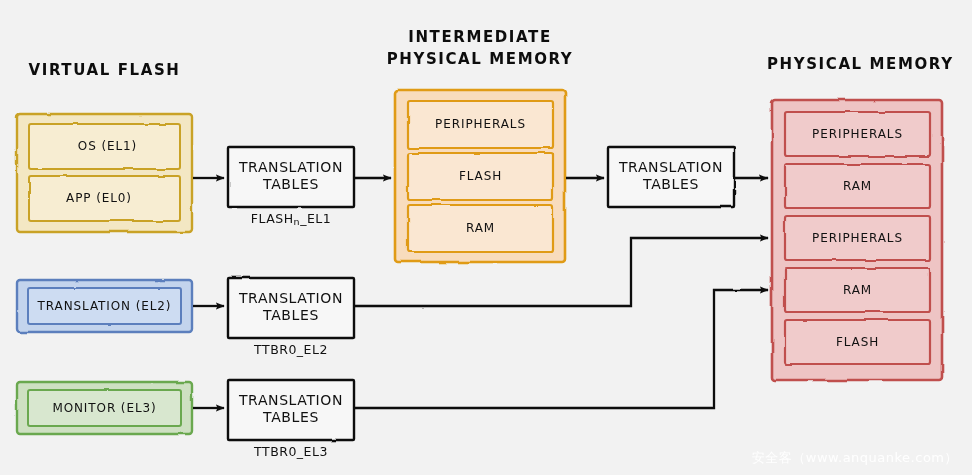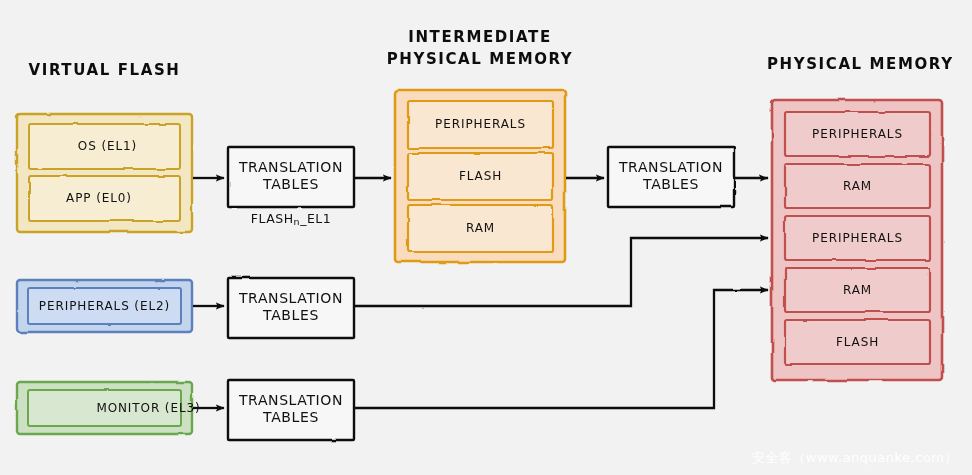--- a/index.html
+++ b/index.html
@@ -156,22 +156,22 @@
   <div class="lbl section-title" style="left:17px; top:60px; width:175px;">VIRTUAL FLASH</div>
 
   <div class="lbl section-title" style="left:380px; top:27px; width:200px;">INTERMEDIATE</div>
   <div class="lbl section-title" style="left:380px; top:49px; width:200px;">PHYSICAL MEMORY</div>
 
   <div class="lbl section-title" style="left:767px; top:54px; width:180px;">PHYSICAL MEMORY</div>
 
   <div class="lbl box-label" style="left:29px; top:139px; width:157px;">OS (EL1)</div>
   <div class="lbl box-label" style="left:29px; top:191px; width:140px;">APP (EL0)</div>
 
-  <div class="lbl box-label" style="left:28px; top:299px; width:153px;">PERIPHERALS (EL2)</div>
-  <div class="lbl box-label" style="left:28px; top:401px; width:153px;padding-left:44px;">MONITOR (EL3)</div>
+  <div class="lbl box-label" style="left:28px; top:299px; width:153px;">TRANSLATION (EL2)</div>
+  <div class="lbl box-label" style="left:28px; top:401px; width:153px;">MONITOR (EL3)</div>
 
   <div class="lbl box-label" style="left:408px; top:117px; width:145px;">PERIPHERALS</div>
   <div class="lbl box-label" style="left:408px; top:169px; width:145px;">FLASH</div>
   <div class="lbl box-label" style="left:408px; top:221px; width:145px;">RAM</div>
 
   <div class="lbl box-label" style="left:785px; top:127px; width:145px;">PERIPHERALS</div>
   <div class="lbl box-label" style="left:785px; top:179px; width:145px;">RAM</div>
   <div class="lbl box-label" style="left:785px; top:231px; width:145px;">PERIPHERALS</div>
   <div class="lbl box-label" style="left:785px; top:283px; width:145px;">RAM</div>
   <div class="lbl box-label" style="left:785px; top:335px; width:145px;">FLASH</div>
@@ -180,19 +180,21 @@
   <div class="lbl tt-label" style="left:228px; top:176px; width:126px;">TABLES</div>
   <div class="lbl caption" style="left:228px; top:211px; width:126px;">
     <span>FLASH</span><span class="sub">n</span><span>_EL1</span>
   </div>
 
   <div class="lbl tt-label" style="left:608px; top:159px; width:126px;">TRANSLATION</div>
   <div class="lbl tt-label" style="left:608px; top:176px; width:126px;">TABLES</div>
 
   <div class="lbl tt-label" style="left:228px; top:290px; width:126px;">TRANSLATION</div>
   <div class="lbl tt-label" style="left:228px; top:307px; width:126px;">TABLES</div>
+  <div class="lbl caption" style="left:228px; top:342px; width:126px;">TTBR0_EL2</div>
 
   <div class="lbl tt-label" style="left:228px; top:392px; width:126px;">TRANSLATION</div>
   <div class="lbl tt-label" style="left:228px; top:409px; width:126px;">TABLES</div>
+  <div class="lbl caption" style="left:228px; top:444px; width:126px;">TTBR0_EL3</div>
 
   <div class="watermark">安全客（www.anquanke.com）</div>
 
 </div>
 
 </body></html>

